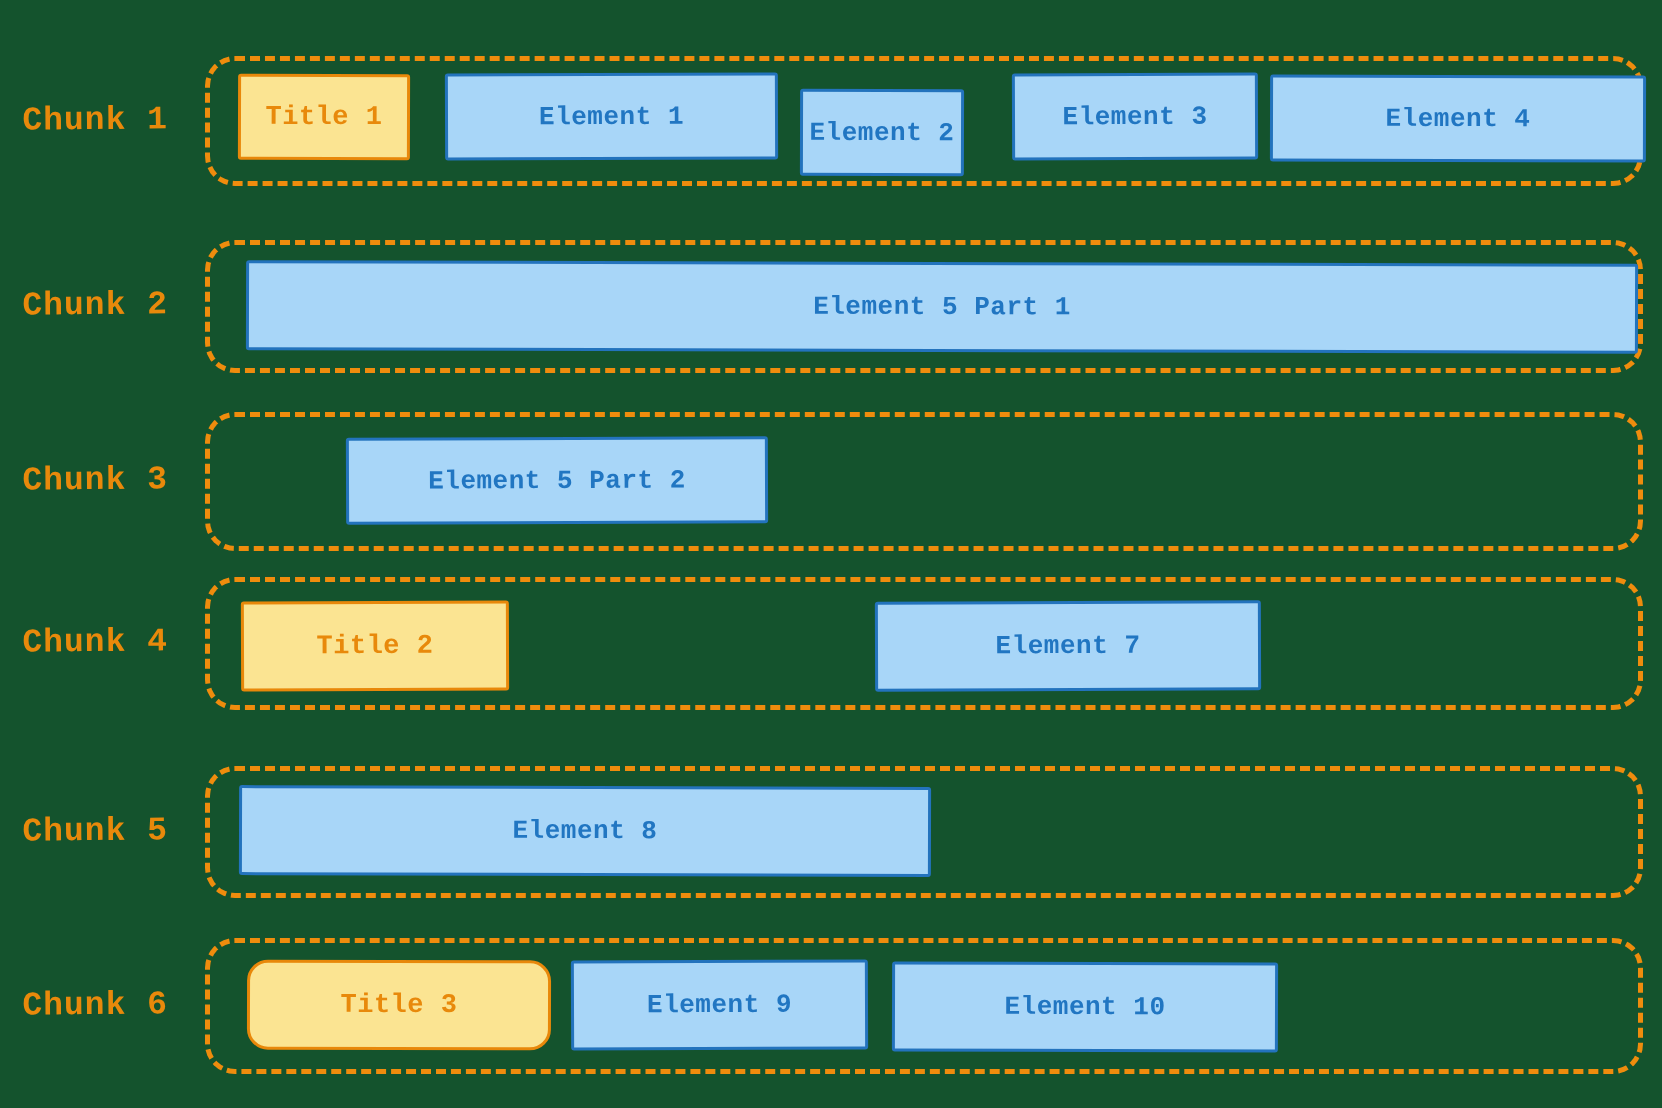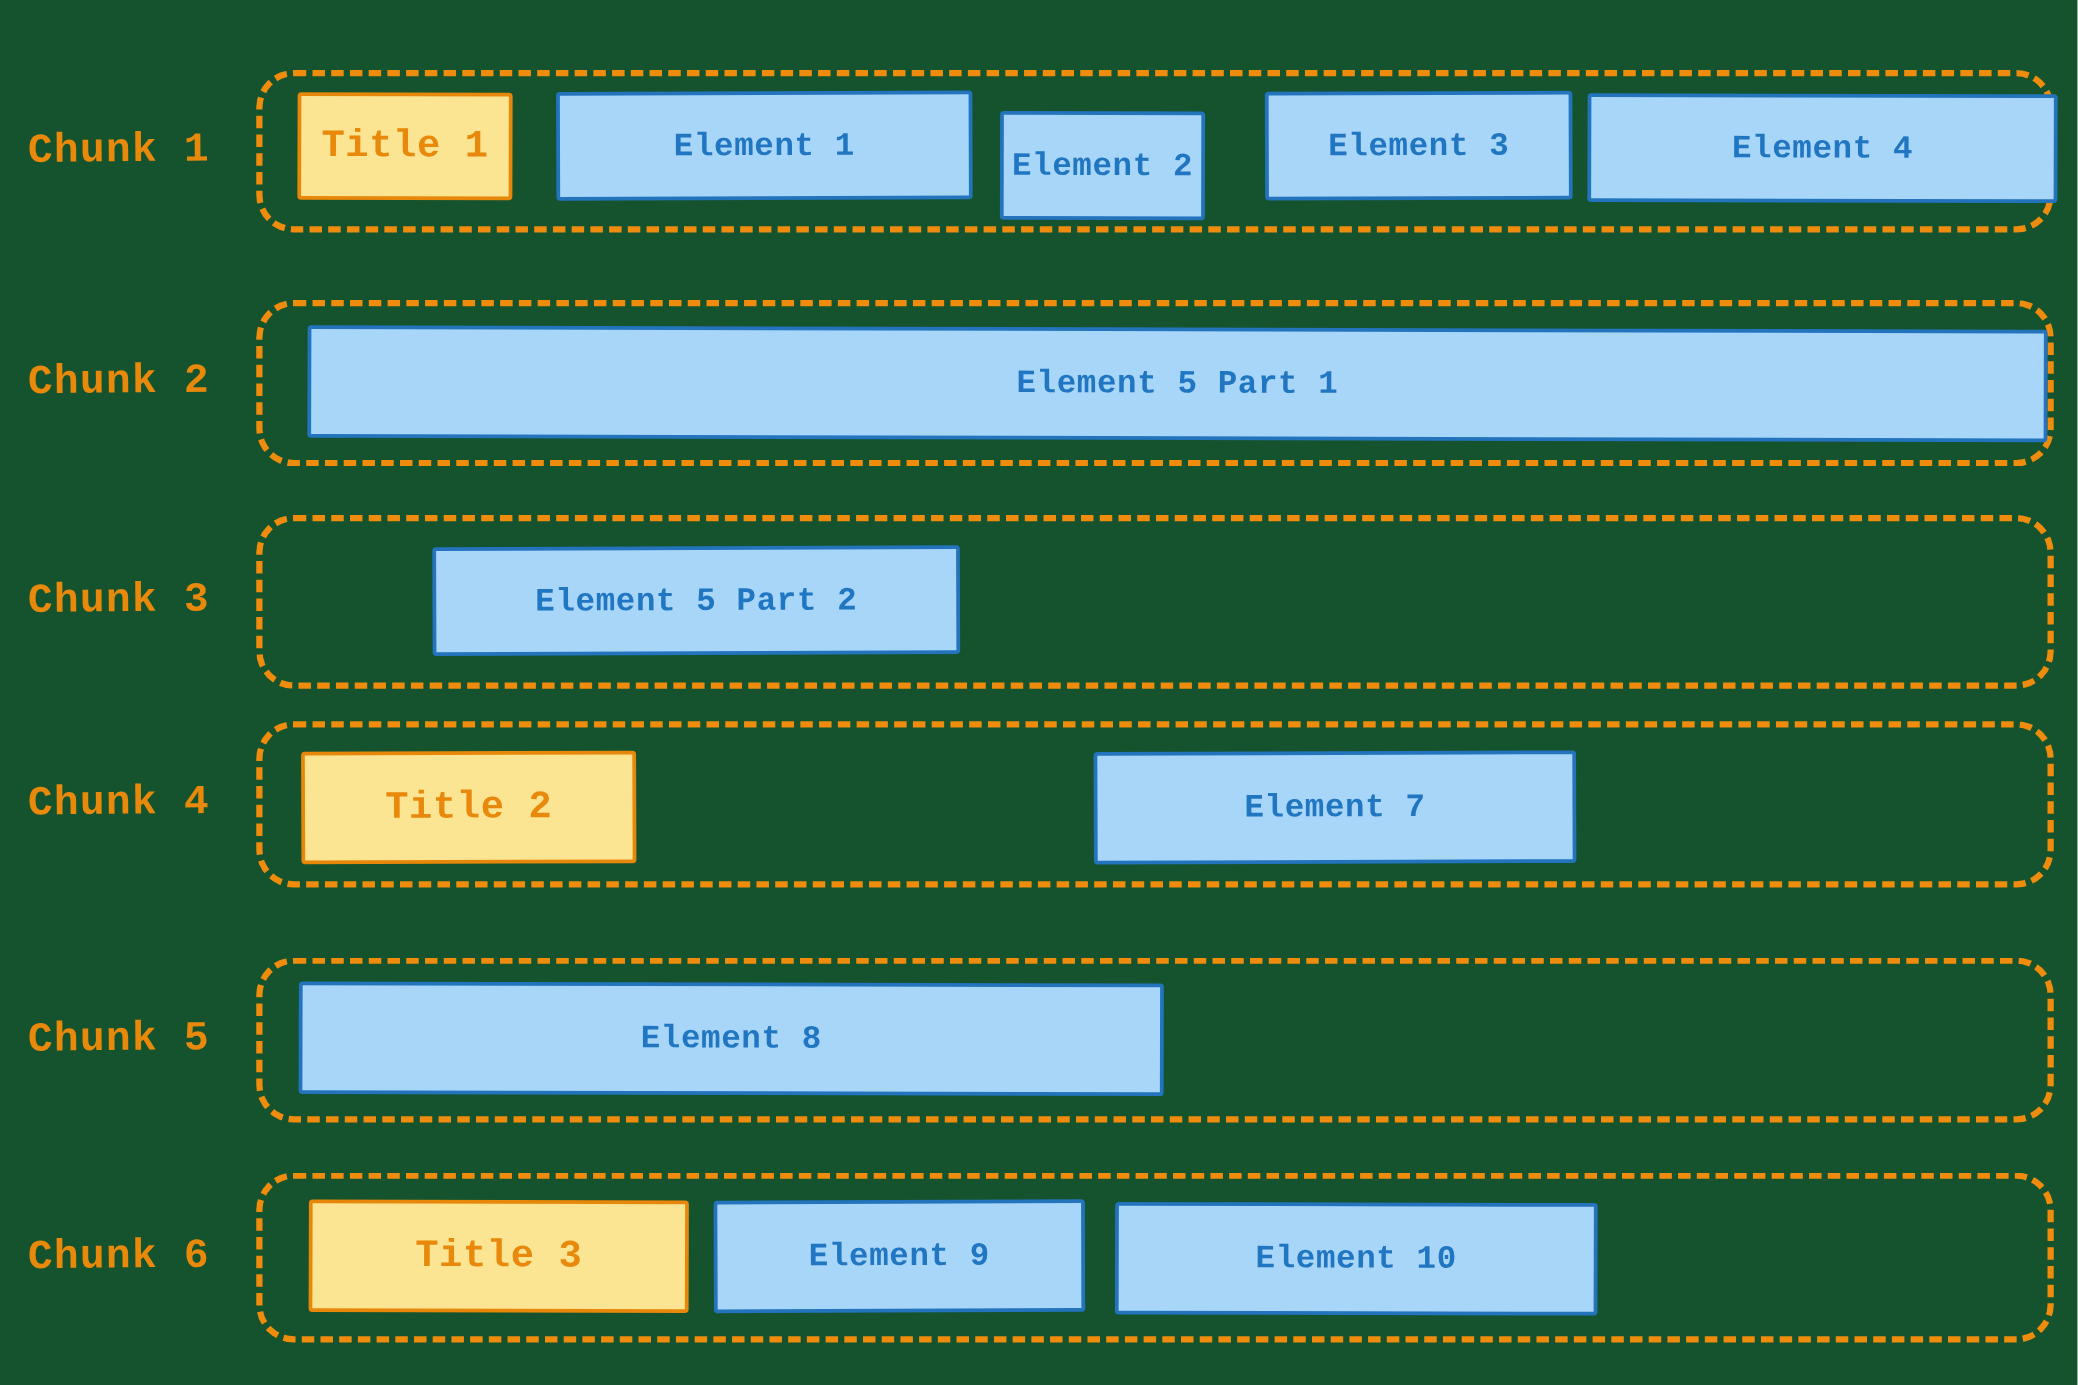--- a/index.html
+++ b/index.html
@@ -42,21 +42,21 @@
     background:#a8d6f8;
     border:3px solid #2373bd;
     color:#2176c2;
     font-size:26px;
     letter-spacing:0.5px;
   }
   .box.title{
     background:#fbe492;
     border:3px solid #e8880a;
     color:#e8890b;
-    font-size:31px;
+    font-size:27px;
     letter-spacing:0.5px;
   }
   
   .tilt-a{transform:rotate(0.15deg);}
   .tilt-b{transform:rotate(-0.2deg);}
 </style>
 </head>
 <body>
 
 <div class="canvas">
@@ -81,17 +81,17 @@
   <div class="chunk-container" style="top:577px;height:133px;"></div>
   <div class="box title tilt-b" style="left:241px;top:601px;width:268px;height:90px;">Title 2</div>
   <div class="box element tilt-b" style="left:875px;top:601px;width:386px;height:90px;">Element 7</div>
 
   <div class="chunk-label" style="top:810px;">Chunk 5</div>
   <div class="chunk-container" style="top:766px;height:132px;"></div>
   <div class="box element tilt-a" style="left:239px;top:786px;width:692px;height:90px;">Element 8</div>
 
   <div class="chunk-label" style="top:984px;">Chunk 6</div>
   <div class="chunk-container" style="top:938px;height:136px;"></div>
-  <div class="box title tilt-a" style="left:247px;top:960px;width:304px;height:90px;">Title 3</div>
+  <div class="box title tilt-a" style="left:247px;top:960px;width:304px;height:90px;border-radius:21px;">Title 3</div>
   <div class="box element tilt-b" style="left:571px;top:960px;width:297px;height:90px;">Element 9</div>
   <div class="box element tilt-a" style="left:892px;top:962px;width:386px;height:90px;">Element 10</div>
 
 </div>
 
 </body></html>

